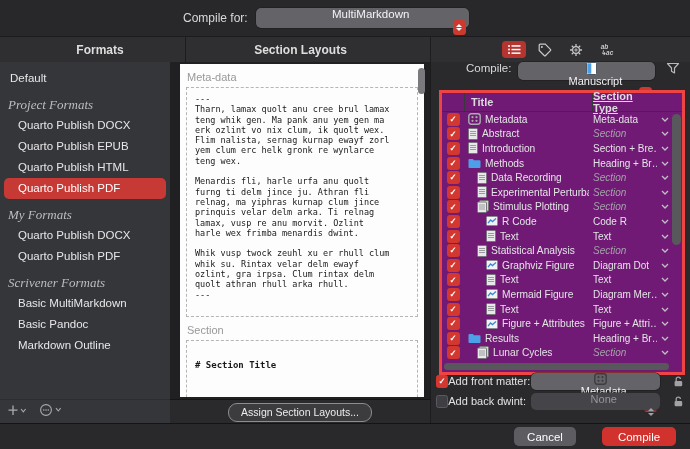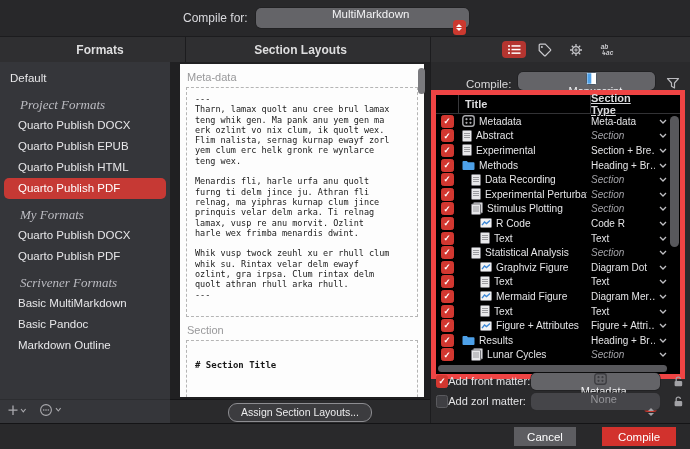--- a/index.html
+++ b/index.html
@@ -34,47 +34,47 @@
   .seg{width:24px;height:17px;border-radius:4px;display:flex;align-items:center;justify-content:center;}
   .seg.active{background:#b43530;}
 
   
   .left-pane{position:absolute;top:62px;left:0;width:170px;bottom:25px;background:#35363a;border-right:1px solid #1c1c1e;}
   .fmt-list{padding-top:6px;}
   .fmt-item{height:21px;line-height:21px;margin:0 4px;padding-left:14px;border-radius:5px;
     font-size:11.5px;color:#e7e7e9;white-space:nowrap;overflow:hidden;}
   .fmt-item.root{padding-left:6px;}
   .fmt-item.selected{background:#c63934;color:#ffffff;}
-  .fmt-group{height:21px;line-height:21px;margin-top:5px;padding-left:20px;
+  .fmt-group{height:21px;line-height:21px;margin-top:5px;padding-left:8px;
     font-family:"Liberation Serif",serif;font-style:italic;font-size:13px;color:#bcbcc2;}
   .left-foot{position:absolute;left:0;right:0;bottom:0;height:24px;display:flex;align-items:center;
     padding-left:7px;gap:10px;border-top:1px solid #2c2d30;}
 
   
   .mid-pane{position:absolute;top:62px;left:170px;width:260px;bottom:25px;background:#202022;border-right:1px solid #1c1c1e;}
   .page{position:absolute;left:10px;top:2px;width:232px;bottom:27px;background:#fdfdfd;overflow:hidden;padding:0 6px;}
   .page-label{margin:7px 1px 4px 1px;font-size:11px;color:#98989a;}
   .dashed-box{border:1px dashed #b5b5b5;padding:6px 7px 6px 8px;overflow:hidden;}
   .mono{font-family:"DejaVu Sans Mono",monospace;font-size:8.5px;line-height:10.3px;color:#191919;white-space:pre-wrap;}
   .dashed-box.heading .mono{padding-top:13px;font-weight:700;font-size:9px;}
   .mid-scroll{position:absolute;right:5px;top:6px;width:7px;height:26px;border-radius:4px;background:#7a7a7e;}
   .mid-foot{position:absolute;left:0;right:0;bottom:0;height:24px;background:#2a2a2c;border-top:1px solid #151517;
     display:flex;align-items:center;justify-content:center;}
   .assign-btn{height:17px;padding:0 12px;border:1px solid #8d8d91;border-radius:9px;background:#3c3c3f;
     color:#ededee;font-size:10.5px;display:flex;align-items:center;}
 
   
   .right-pane{position:absolute;top:62px;left:431px;right:0;bottom:25px;background:#2a2a2c;}
-  .compile-row{height:28px;display:flex;align-items:flex-end;padding-left:35px;}
+  .compile-row{height:28px;display:flex;align-items:flex-start;padding-left:35px;}
   .compile-row .lbl{font-size:11.5px;color:#d8d8da;}
   .dropdown.manuscript{width:114px;height:18px;margin-left:7px;font-size:11px;}
   .funnel{margin-left:11px;display:flex;align-items:center;}
 
-  .table{position:absolute;left:0;right:5px;top:28px;height:279px;background:#000000;
-    border:5px solid #ef4444;}
+  .table{position:absolute;left:8px;right:5px;top:28px;height:279px;background:#701a75;
+    border:3px solid #ef4444;}
   .thead{height:18px;display:flex;align-items:center;border-bottom:1px solid #323235;
     font-size:11px;font-weight:700;color:#dcdcde;}
   .th-check{width:22px;}
   .th-title{flex:1;padding-left:6px;border-left:1px solid #38383b;align-self:stretch;display:flex;align-items:center;}
   .th-type{width:64px;border-left:1px solid #38383b;align-self:stretch;display:flex;align-items:center;text-decoration:underline;}
   .th-end{width:25px;}
   .tbody{position:absolute;top:19px;left:0;right:9px;bottom:9px;overflow:hidden;}
   .trow{display:flex;align-items:center;height:14.6px;}
   .c-check{width:22px;display:flex;justify-content:center;}
   .checkbox{width:11px;height:11px;border-radius:2.5px;background:#3f3f43;border:1px solid #5a5a5e;
@@ -92,21 +92,21 @@
 
   .matter{position:absolute;left:5px;right:6px;bottom:13px;}
   .m-row{height:20px;display:flex;align-items:center;}
   .m-row .m-lbl{width:88px;font-size:11px;color:#e2e2e4;}
   .dropdown.matter-dd{width:114px;height:17px;font-size:11px;}
   .m-lock{margin-left:13px;display:flex;align-items:center;}
 
   
   .footer{position:absolute;left:0;right:0;bottom:0;height:25px;background:#29292b;border-top:1px solid #141416;
     display:flex;align-items:center;justify-content:flex-end;gap:26px;padding-right:14px;}
-  .btn{height:19px;border-radius:0;display:flex;align-items:center;justify-content:center;
+  .btn{height:19px;border-radius:5px;display:flex;align-items:center;justify-content:center;
     font-size:11.5px;color:#fff;}
   .btn-cancel{width:62px;background:#5d5d61;}
   .btn-compile{width:74px;background:#d2322d;}
 
   .repl{display:flex;flex-direction:column;align-items:flex-start;font-size:6.5px;line-height:6px;color:#c9c9cd;}
 </style>
 </head>
 <body>
 
 <div class="window">
@@ -324,21 +324,21 @@
             </span>
             <span class="c-title" style="padding-left:4px">
               <span class="ricon">
                 <svg width="10" height="12" viewBox="0 0 10 12">
                   <rect x="0.5" y="0.5" width="9" height="11" rx="1" fill="#e8e8ea" stroke="#76767b"></rect>
                   <rect x="2" y="3" width="6" height="1" fill="#9a9a9e"></rect>
                   <rect x="2" y="5" width="6" height="1" fill="#9a9a9e"></rect>
                   <rect x="2" y="7" width="6" height="1" fill="#9a9a9e"></rect>
                 </svg>
               </span>
-              <span>Experimental</span>
+              <span>Introduction</span>
             </span>
             <span class="c-type">Section + Bre…</span>
             <span class="c-chev">
               <svg width="8" height="5" viewBox="0 0 8 5">
                 <polyline points="1,1 4,4 7,1" fill="none" stroke="#bfbfc3" stroke-width="1.3"></polyline>
               </svg>
             </span>
           </div>
           <div class="trow">
             <span class="c-check">
@@ -663,21 +663,21 @@
         </div>
         <span class="m-lock">
           <svg width="11" height="11" viewBox="0 0 11 11">
               <path d="M3.2 5 V3.1 Q3.2 1.2 5.3 1.2 Q7.4 1.2 7.4 3.1" fill="none" stroke="#a2a2a6" stroke-width="1.3"></path>
               <rect x="1.6" y="4.9" width="7.6" height="5.3" rx="1.2" fill="#a2a2a6"></rect>
             </svg>
         </span>
       </div>
       <div class="m-row">
         <span class="checkbox"></span>
-        <span class="m-lbl">Add zorl matter:</span>
+        <span class="m-lbl">Add back dwint:</span>
         <div class="dropdown matter-dd disabled">
           <span>None</span>
           <span class="stepper gray">
               <i class="up"></i>
               <i class="dn"></i>
             </span>
         </div>
         <span class="m-lock">
           <svg width="11" height="11" viewBox="0 0 11 11">
               <path d="M3.2 5 V3.1 Q3.2 1.2 5.3 1.2 Q7.4 1.2 7.4 3.1" fill="none" stroke="#a2a2a6" stroke-width="1.3"></path>

